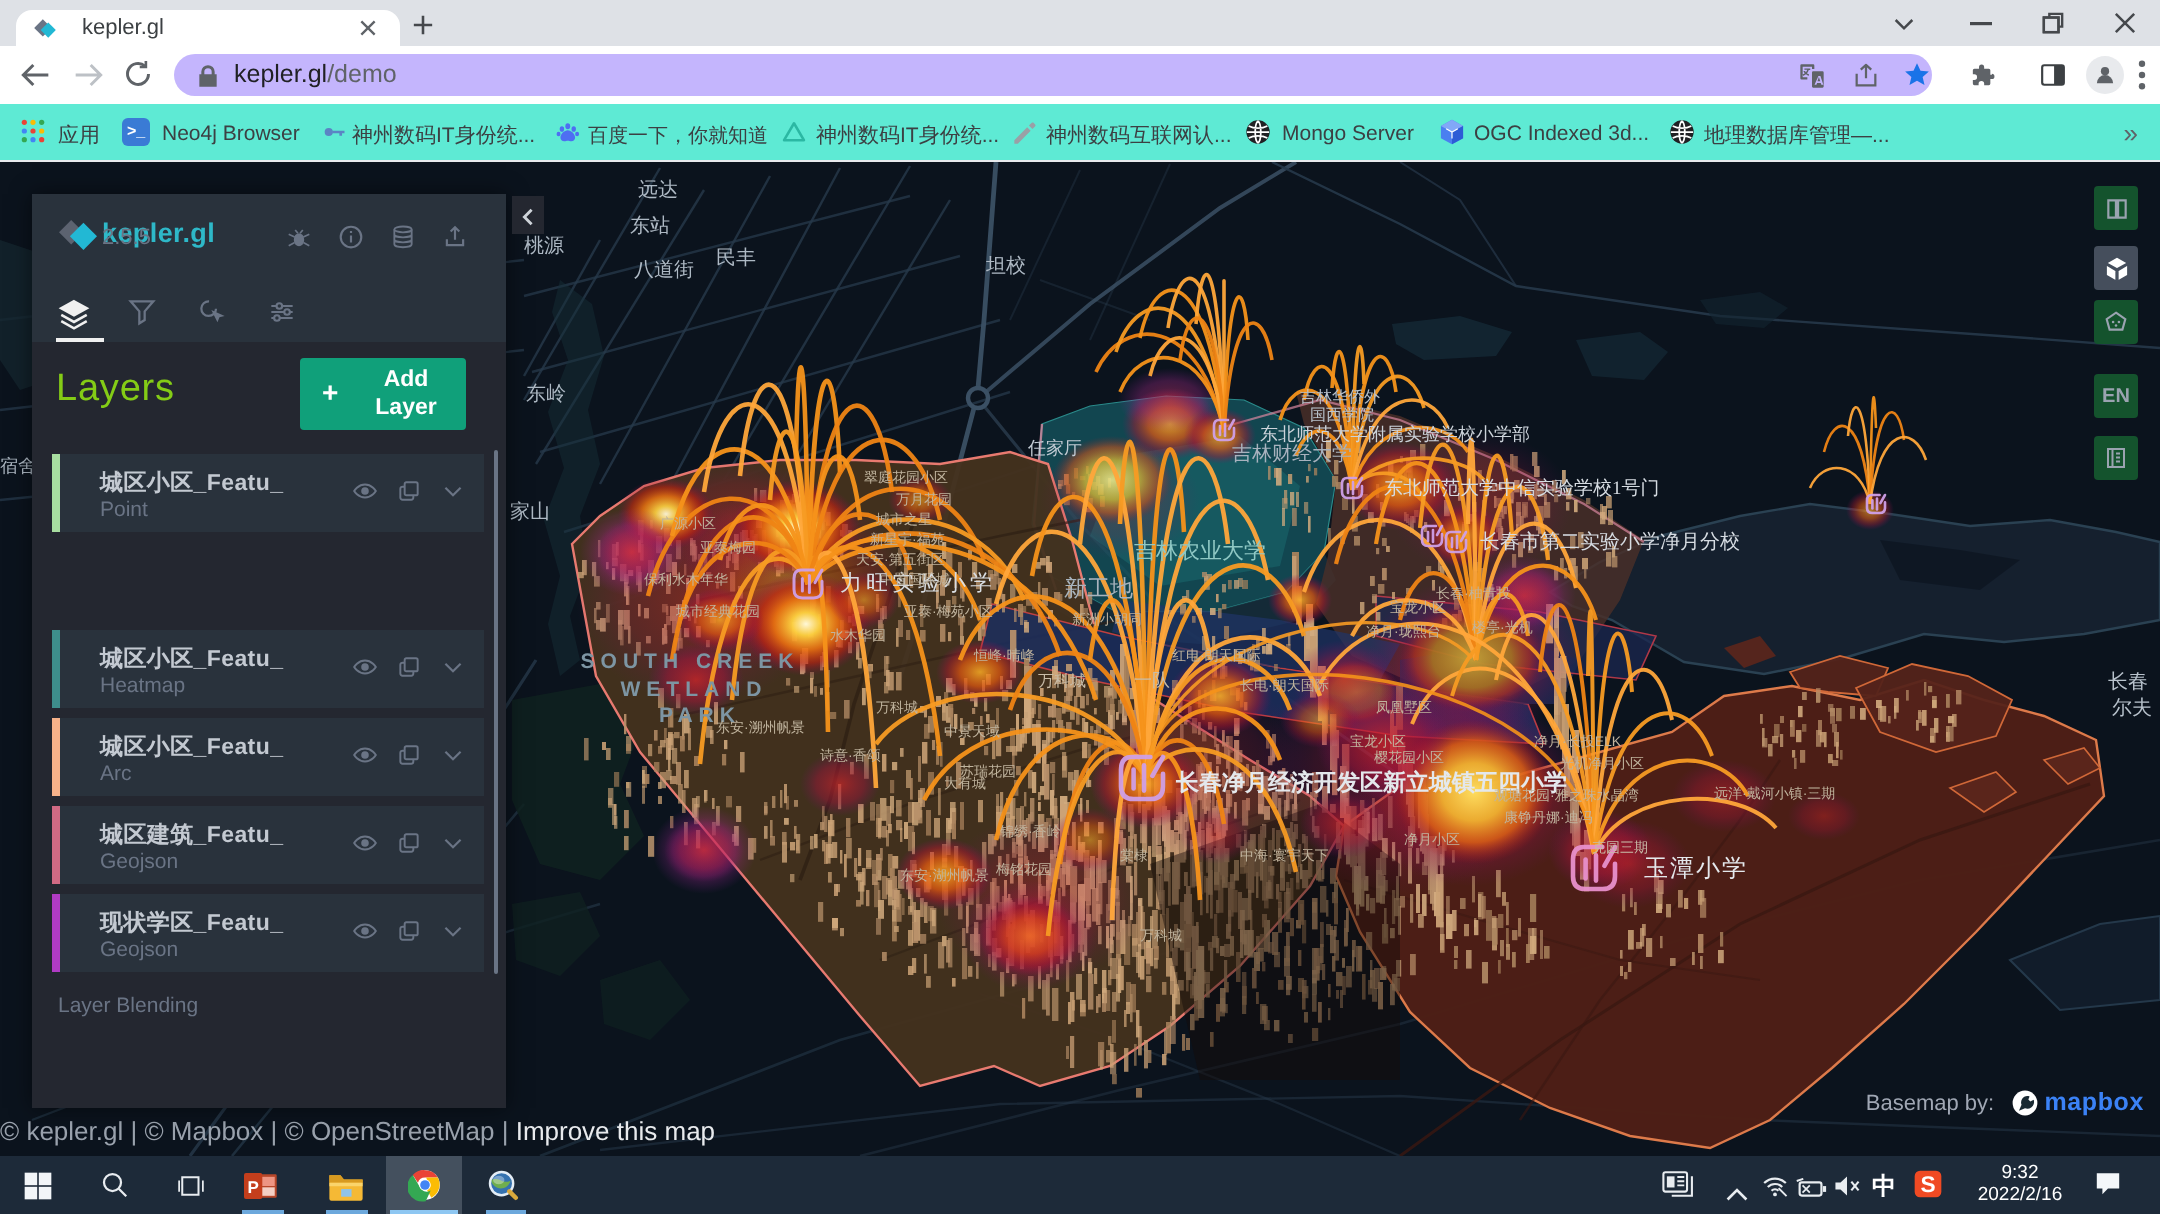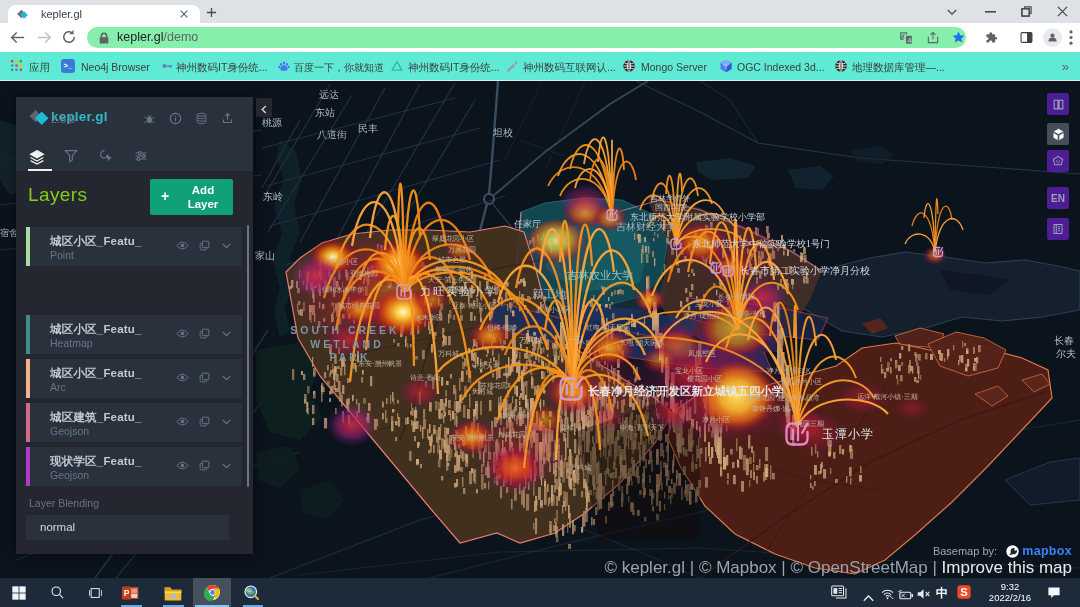--- a/index.html
+++ b/index.html
@@ -1,20 +1,20 @@
 <!DOCTYPE html>
 <html><head><meta charset="utf-8"><style>
 *{margin:0;padding:0;box-sizing:border-box}
 body{width:1080px;height:607px;overflow:hidden;font-family:"Liberation Sans",sans-serif;position:relative;background:#0b131d}
 
 #tabbar{position:absolute;top:0;left:0;width:1080px;height:23px;background:#dee1e6}
 #tab{position:absolute;top:5px;left:8px;width:192px;height:18px;background:#fff;border-radius:8px 8px 0 0}
 #tab .title{position:absolute;left:33px;top:3px;font-size:11px;color:#3c4043}
 #toolbar{position:absolute;top:23px;left:0;width:1080px;height:29px;background:#fff}
-#omni{position:absolute;left:87px;top:4px;width:879px;height:21px;background:#86efac;border-radius:11px;font-size:12.5px}
+#omni{position:absolute;left:87px;top:4px;width:879px;height:21px;background:#c4b5fd;border-radius:11px;font-size:12.5px}
 #bookbar{position:absolute;top:52px;left:0;width:1080px;height:29px;background:#5eead4;font-size:10.5px;color:#3c4043;border-bottom:1px solid #e8eaed}
 .bm{position:absolute;top:7px;height:15px;white-space:nowrap}
 .bm svg{position:absolute;left:0;top:0}
 .bm span{position:absolute;top:2px}
 .bm .icbox{width:14px;height:14px;left:0;top:0;border-radius:3px;font-size:8px;font-weight:bold;text-align:center;line-height:14px}
 
 #map{position:absolute;top:81px;left:0;width:1080px;height:497px;background:#0b131d;overflow:hidden}
 
 #sidebar{position:absolute;top:97px;left:16px;width:237px;height:457px;background:#242730;box-shadow:0 0 10px rgba(0,0,0,.5)}
 #sbhead{position:absolute;top:0;left:0;width:237px;height:74px;background:#29323c}
@@ -33,25 +33,25 @@
 .lbar{position:absolute;left:0;top:0;width:4px;height:39px}
 .lname{position:absolute;left:24px;top:7px;font-size:11.5px;color:#c3c9d1;font-weight:bold;letter-spacing:.2px}
 .ltype{position:absolute;left:24px;top:22px;font-size:10.5px;color:#6a7485}
 .lics{position:absolute;right:9px;top:12px;display:flex;color:#6a7485}
 .lics svg{margin-left:9px}
 .lblend{position:absolute;left:13px;top:400px;font-size:10.5px;color:#6a7485}
 .ldrop{position:absolute;left:10px;top:418px;width:203px;height:25px;background:#29323c;color:#d3d8de;font-size:11.5px;line-height:25px;padding-left:14px}
 .sbscroll{position:absolute;right:4px;top:128px;width:2px;height:262px;background:#6a7485;border-radius:1px}
 #collapse{position:absolute;top:98px;left:256px;width:16px;height:19px;background:#242730;text-align:center;line-height:21px}
 
-.mctl{position:absolute;left:1047px;width:22px;height:22px;background:#4c1d95;color:#9aa3b0;display:flex;align-items:center;justify-content:center;border-radius:2px}
+.mctl{position:absolute;left:1047px;width:22px;height:22px;background:#14532d;color:#9aa3b0;display:flex;align-items:center;justify-content:center;border-radius:2px}
 .mctl.on{background:#454e5c;color:#fff}
 
 #basemapby{position:absolute;left:0;top:544px;width:1072px;text-align:right;color:#a0a7b4;font-size:11px}
-#attrib{position:absolute;left:0;top:558px;width:1072px;text-align:right;color:#9aa2ad;font-size:17px}
+#attrib{position:absolute;left:0;top:558px;width:1072px;text-align:left;color:#9aa2ad;font-size:13px}
 #attrib b{color:#e8eaed;font-weight:normal}
 
 #taskbar{position:absolute;top:578px;left:0;width:1080px;height:29px;background:#1d2a39}
 .tk{position:absolute}
 .tk.active{background:#44505e}
 .runline{position:absolute;bottom:0;height:2px;background:#6ca8dc}
 #tray{position:absolute;left:0;top:0;width:1080px;height:29px;color:#e8ecf0}
 .trayic{position:absolute}
 #clock{position:absolute;left:985px;top:4px;width:50px;font-size:9.5px;text-align:center;line-height:1.15;color:#fff}
 </style></head><body>
@@ -2658,21 +2658,20 @@
         <svg width="13" height="13" viewBox="0 0 24 24" fill="none" stroke="currentColor" stroke-width="1.8">
           <rect x="8" y="4" width="12" height="12" rx="1.5"></rect>
           <path d="M16 16v2a2 2 0 0 1-2 2H6a2 2 0 0 1-2-2V10a2 2 0 0 1 2-2h2"></path>
         </svg>
         <svg width="13" height="13" viewBox="0 0 24 24" fill="none" stroke="currentColor" stroke-width="2">
           <path d="M5 9l7 7 7-7"></path>
         </svg>
       </div>
     </div>
  <div class="lblend">Layer Blending</div>
- <div class="ldrop">normal</div>
  <div class="sbscroll"></div>
 </div>
 <div id="collapse"><svg width="8" height="9" viewBox="0 0 8 10" fill="none" stroke="#cfd4da" stroke-width="1.6">
       <path d="M6 1L2 5l4 4"></path>
     </svg></div>
 
 <div id="taskbar">
  <div class="tk" style="left:11px;top:7px"><svg width="16" height="16" viewBox="0 0 24 24" fill="#f2f5f8">
         <rect x="2" y="2" width="9.4" height="9.4"></rect>
         <rect x="12.6" y="2" width="9.4" height="9.4"></rect>

